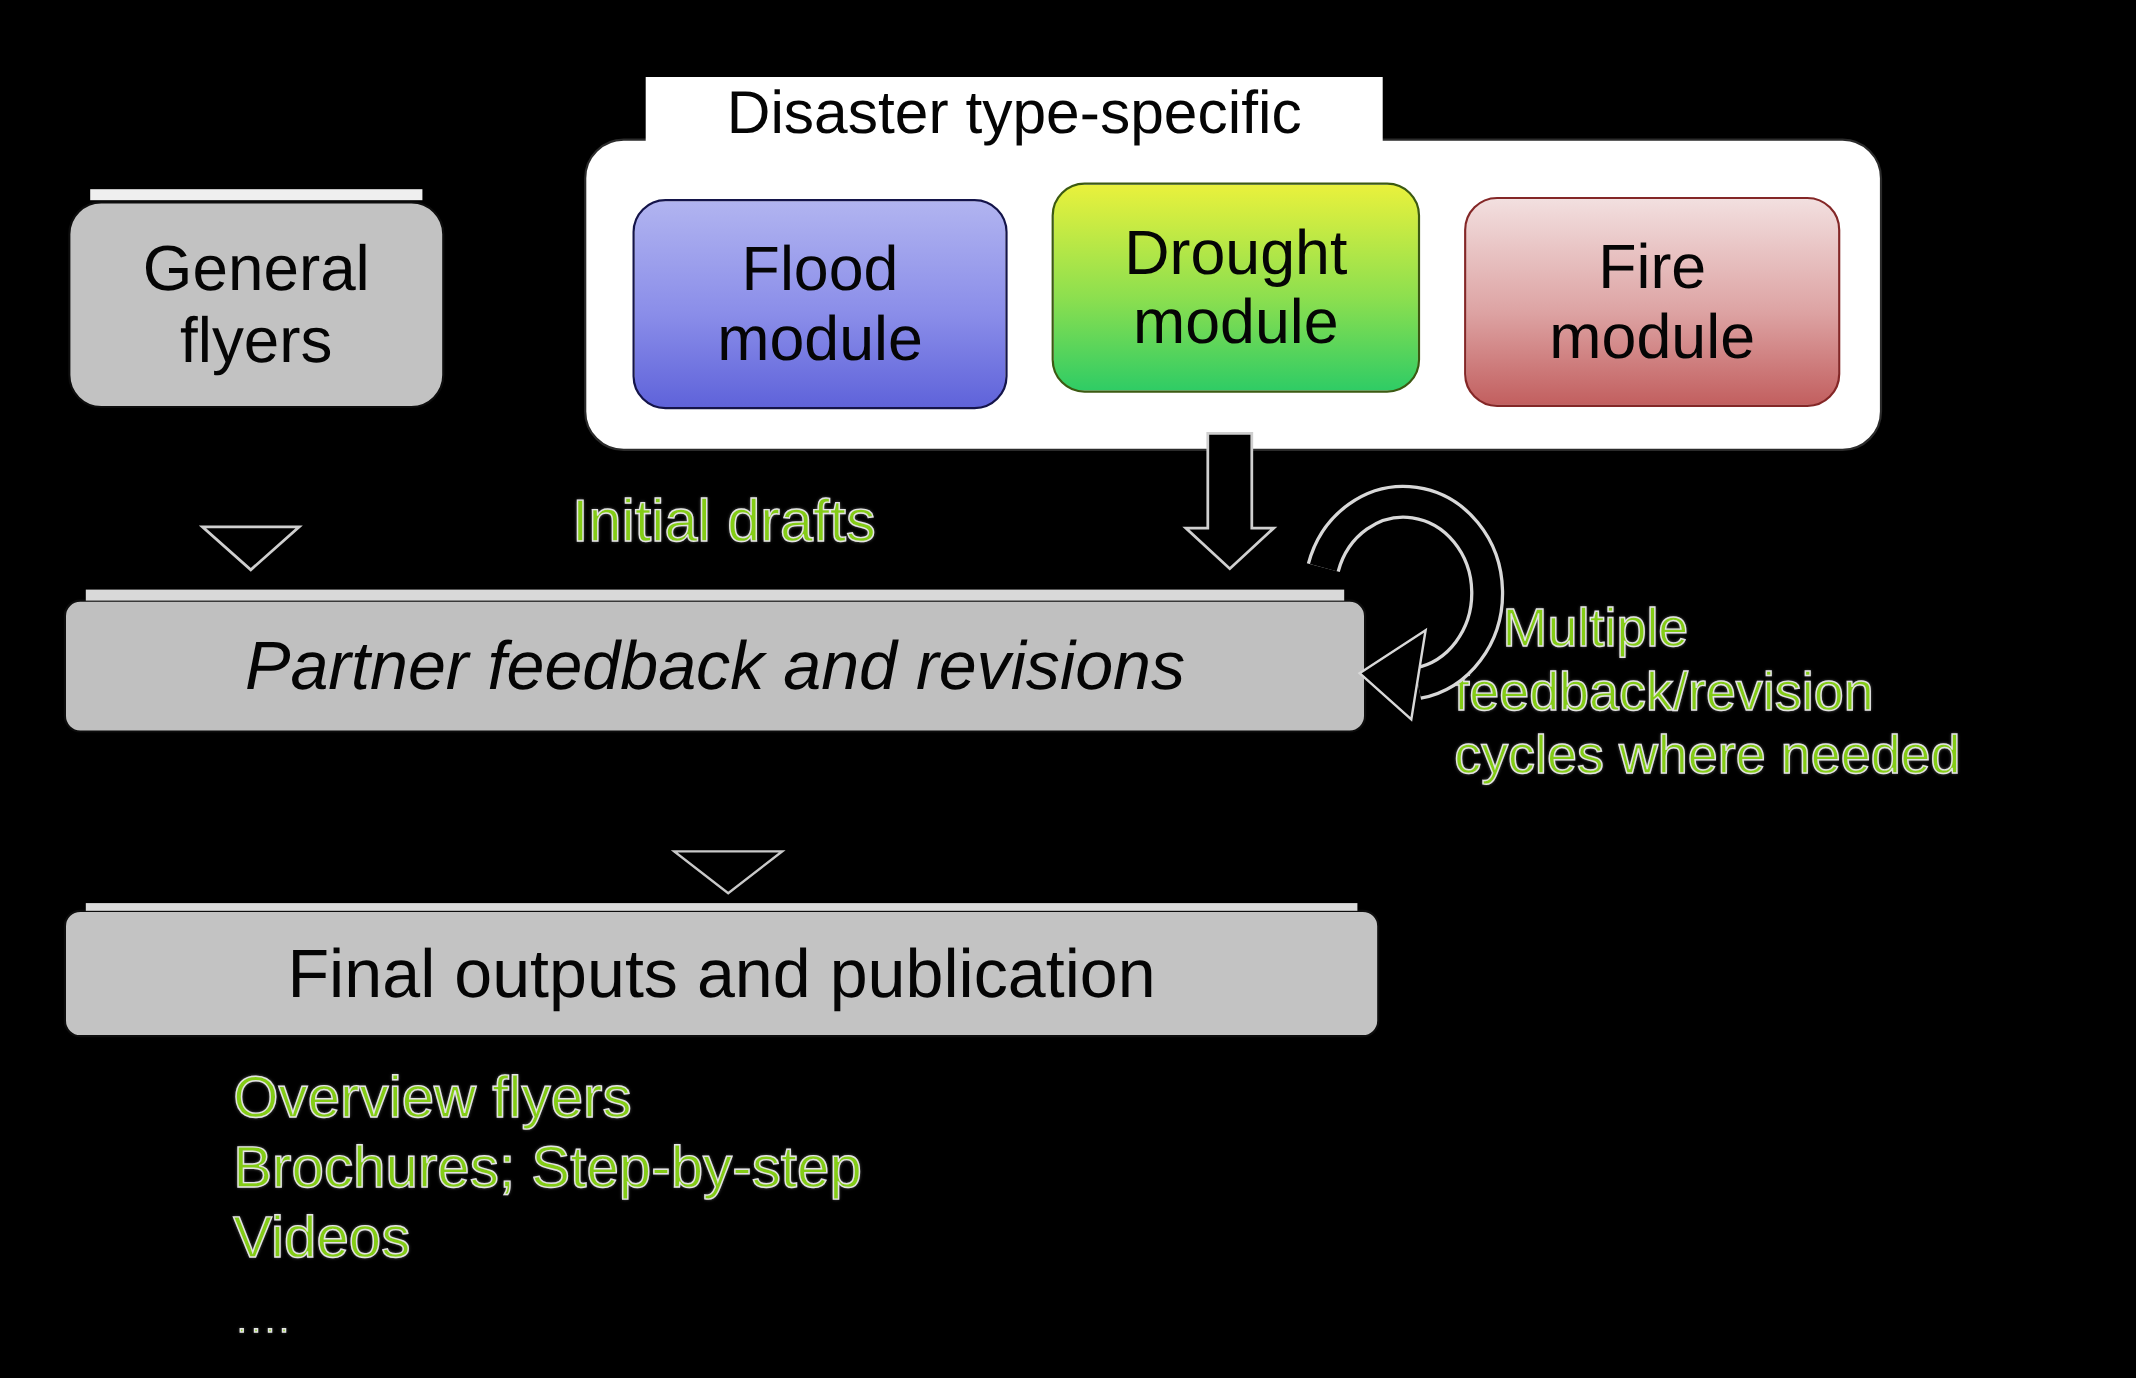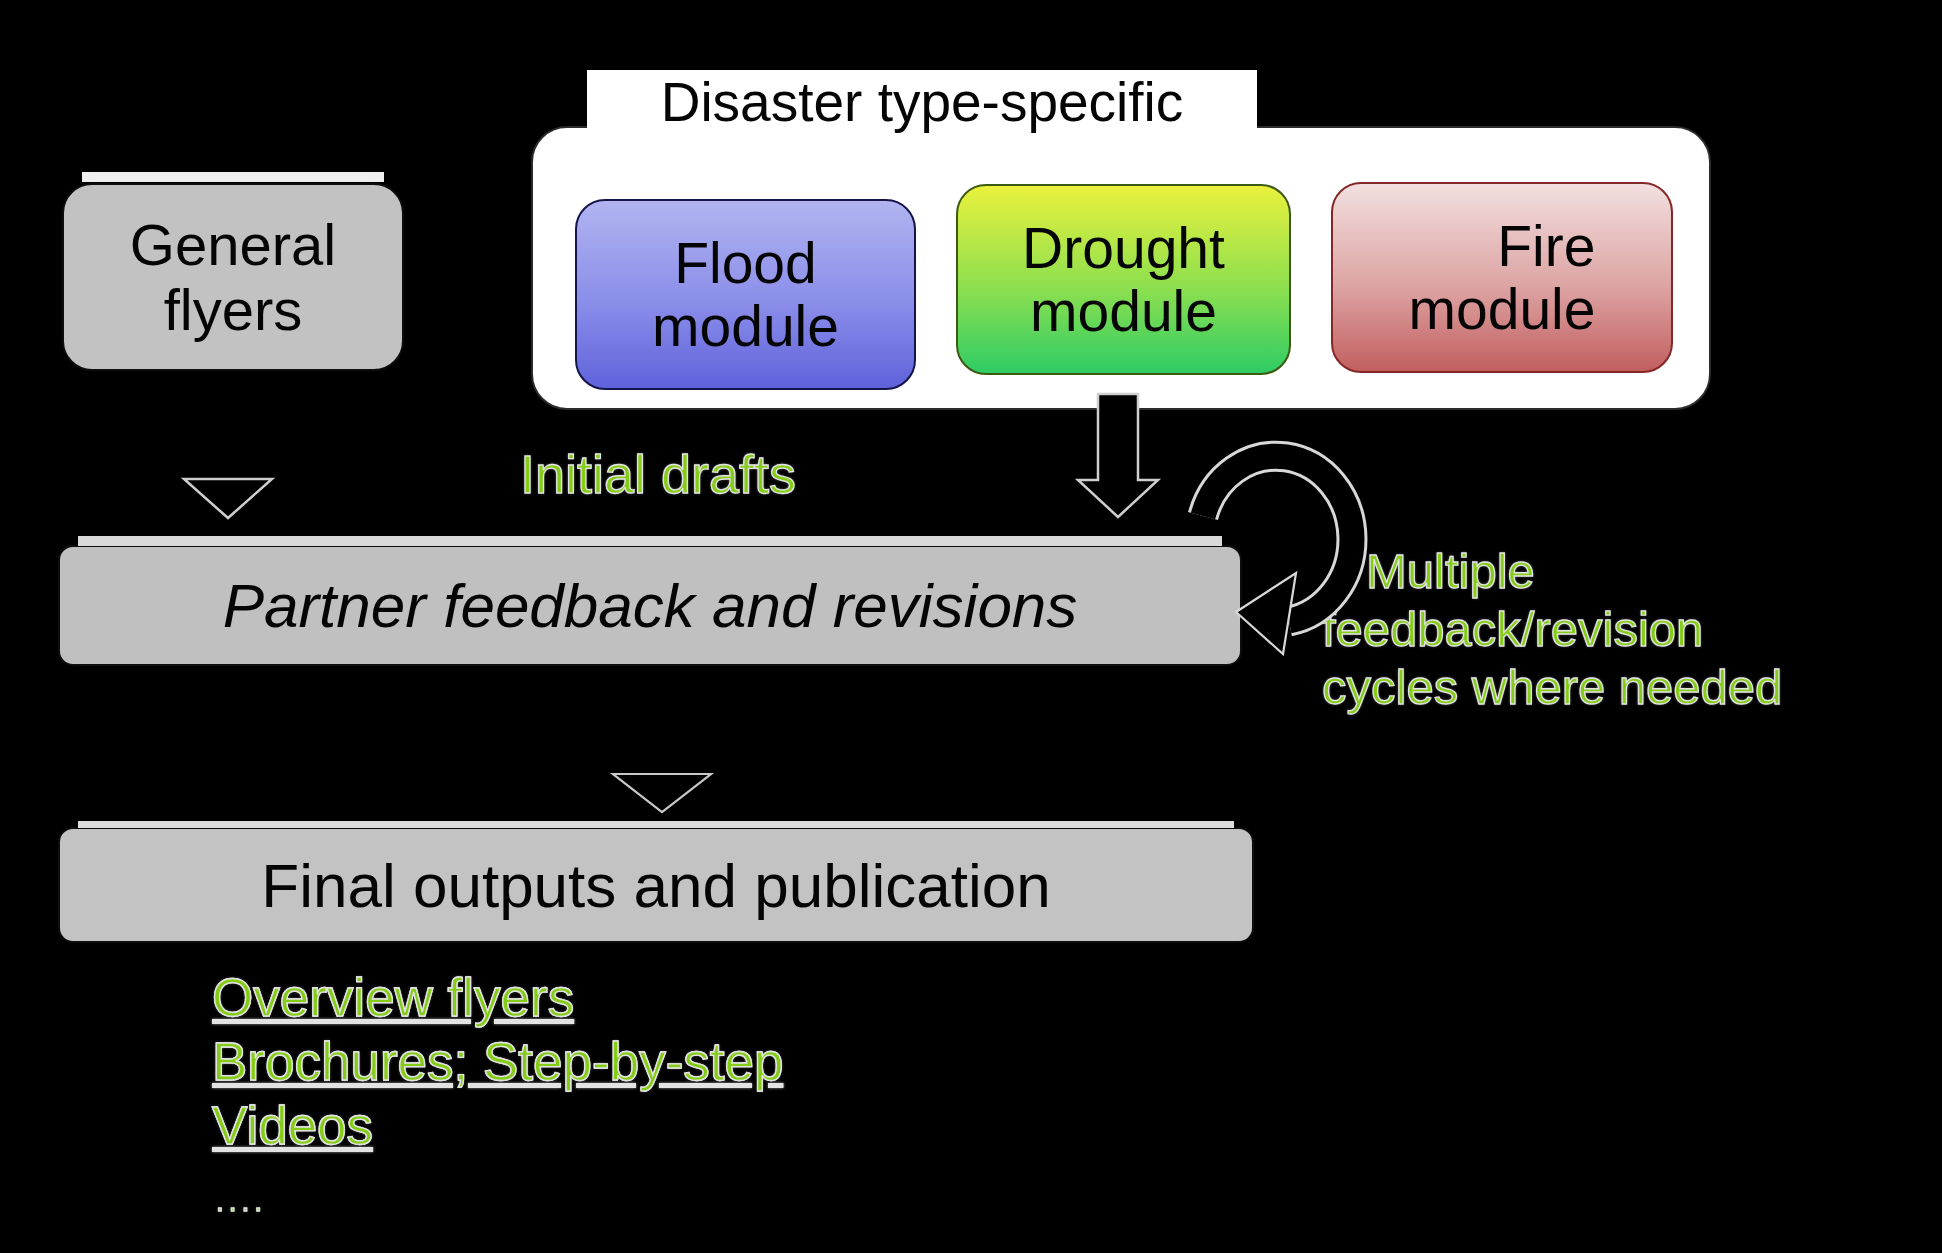--- a/index.html
+++ b/index.html
@@ -15,21 +15,20 @@
   }
   .graybox::before{ 
     content:"";position:absolute;left:18px;right:18px;top:-13px;height:10px;
     background:#efefef;
   }
   .modbox{
     position:absolute;border:2px solid #14144a;border-radius:30px;
     display:flex;align-items:center;justify-content:center;
     color:#050505;text-align:center;font-size:57px;line-height:63px;
     white-space:pre-line;
-    margin-top:18px;
   }
   .pre{white-space:pre-line;}
   
   .halo{
     position:absolute;color:#84cc16;
     -webkit-text-stroke:1.3px #e3e3e3;
     text-shadow:0 0 3px #9c9c9c;
   }
   
   #general-box{left:62px;top:183px;width:338px;height:184px;border-radius:30px;
@@ -42,32 +41,32 @@
     position:absolute;left:587px;top:70px;width:670px;height:64px;
     background:#ffffff;display:flex;align-items:center;justify-content:center;
     color:#050505;font-size:55px;line-height:62px;
   }
   #flood-box{left:575px;top:181px;width:337px;height:187px;
     background:linear-gradient(180deg,#b1b4f0 0%,#8a8de9 55%,#5f63da 100%);
     border-color:#14144a;}
   #drought-box{left:956px;top:166px;width:331px;height:187px;
     background:linear-gradient(180deg,#e9f13c 0%,#8cdf4f 55%,#2fcc65 100%);
     border-color:#3c5a12;}
-  #fire-box{left:1331px;top:164px;width:338px;height:187px;
+  #fire-box{left:1331px;top:179px;width:338px;height:187px;
     background:linear-gradient(180deg,#f2dfdf 0%,#dda3a3 55%,#c25f5f 100%);
-    border-color:#842727;text-align:right;}
+    border-color:#842727;}
   #partner-box{left:58px;top:545px;width:1180px;height:117px;border-radius:15px;
     font-size:62px;background:#c0c0c0;font-style:italic;}
   #partner-box::before{top:-11px;background:#d9d9d9;}
   #final-box{left:58px;top:827px;width:1192px;height:112px;border-radius:15px;
     font-size:62px;background:#c3c3c3;}
   #final-box::before{top:-8px;height:7px;background:#dcdcdc;}
   #initial-drafts{left:520px;top:443px;font-size:54px;}
   #loop-note{left:1322px;top:542px;font-size:49px;line-height:58px;text-indent:44px;}
-  #outputs-list{left:212px;top:966px;font-size:53px;line-height:64px;text-decoration:underline;}
+  #outputs-list{left:212px;top:966px;font-size:53px;line-height:64px;}
   #ellipsis{left:216px;top:1186px;font-size:28px;letter-spacing:5px;}
   #arrows-layer{position:absolute;left:0;top:0;width:1942px;height:1253px;
     pointer-events:none;}
 </style>
 </head>
 <body>
 
 <div id="canvas">
 
   <div id="general-box" class="graybox">

